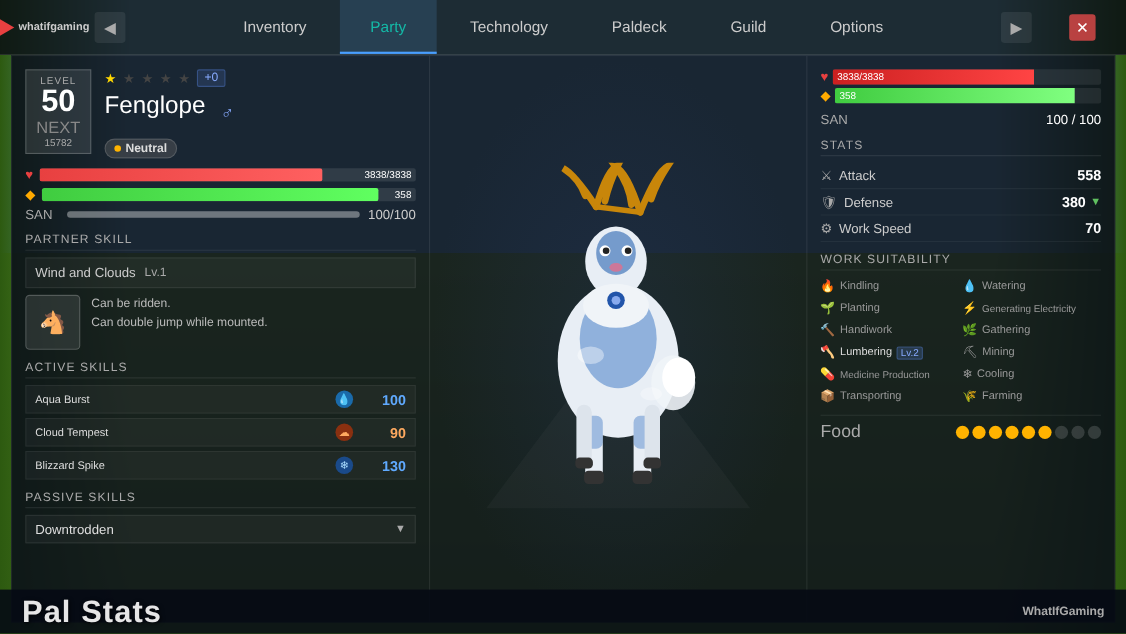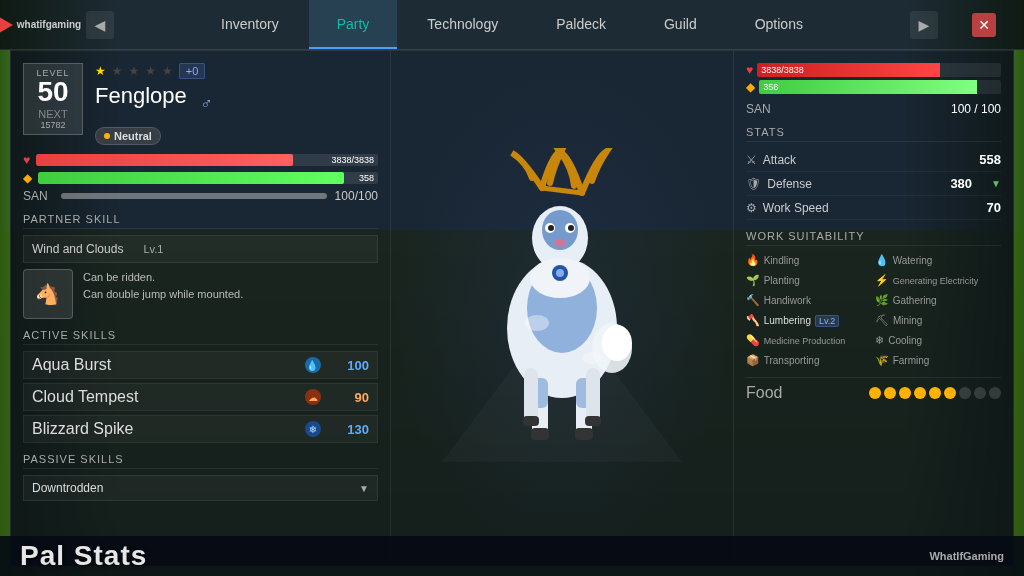--- a/index.html
+++ b/index.html
@@ -129,21 +129,21 @@
       text-transform: uppercase;
       letter-spacing: 1px;
     }
     .level-num {
       font-size: 28px;
       font-weight: bold;
       color: #fff;
       line-height: 1;
     }
     .level-next {
-      font-size: 11px;
+      font-size: 15px;
       color: #888;
       margin-top: 2px;
     }
     .level-xp {
       font-size: 9px;
       color: #aaa;
     }
     .pal-name-section {
       flex: 1;
     }
@@ -251,21 +251,21 @@
     
     .partner-skill-box {
       background: rgba(255,255,255,0.04);
       border: 1px solid rgba(255,255,255,0.08);
       padding: 6px 8px;
       margin-bottom: 6px;
       font-size: 12px;
       color: #ccc;
       display: flex;
       align-items: center;
-      gap: 20px;
+      gap: 8px;
     }
     .skill-lv { color: #aaa; font-size: 11px; }
     .partner-desc {
       display: flex;
       gap: 10px;
       align-items: flex-start;
     }
     .partner-icon {
       width: 50px; height: 50px;
       background: rgba(255,255,255,0.1);
@@ -280,21 +280,21 @@
     
     .skill-row {
       display: flex;
       align-items: center;
       margin-bottom: 4px;
       background: rgba(255,255,255,0.04);
       border: 1px solid rgba(255,255,255,0.06);
       padding: 4px 8px;
       gap: 8px;
     }
-    .skill-name { flex: 1; font-size: 16px; color: #ddd; }
+    .skill-name { flex: 1; font-size: 10px; color: #ddd; }
     .skill-element {
       width: 16px; height: 16px;
       border-radius: 50%;
       display: flex; align-items: center; justify-content: center;
       font-size: 10px;
       flex-shrink: 0;
     }
     .elem-water { background: #1a6aaa; color: #7adcff; }
     .elem-fire { background: #8a3010; color: #ffaa60; }
     .elem-ice { background: #1a4a8a; color: #aaddff; }
@@ -739,21 +739,21 @@
         <span class="stat-icon">⚔</span>
         <span>Attack</span>
       </div>
       <span class="stat-val">558</span>
     </div>
     <div class="stat-row">
       <div class="stat-label">
         <span class="stat-icon">🛡</span>
         <span>Defense</span>
       </div>
-      <div style="display:flex; align-items:center; gap:19px;">
+      <div style="display:flex; align-items:center; gap:4px;">
         <span class="stat-val">380</span>
         <span class="stat-change">▼</span>
       </div>
     </div>
     <div class="stat-row">
       <div class="stat-label">
         <span class="stat-icon">⚙</span>
         <span>Work Speed</span>
       </div>
       <span class="stat-val">70</span>

